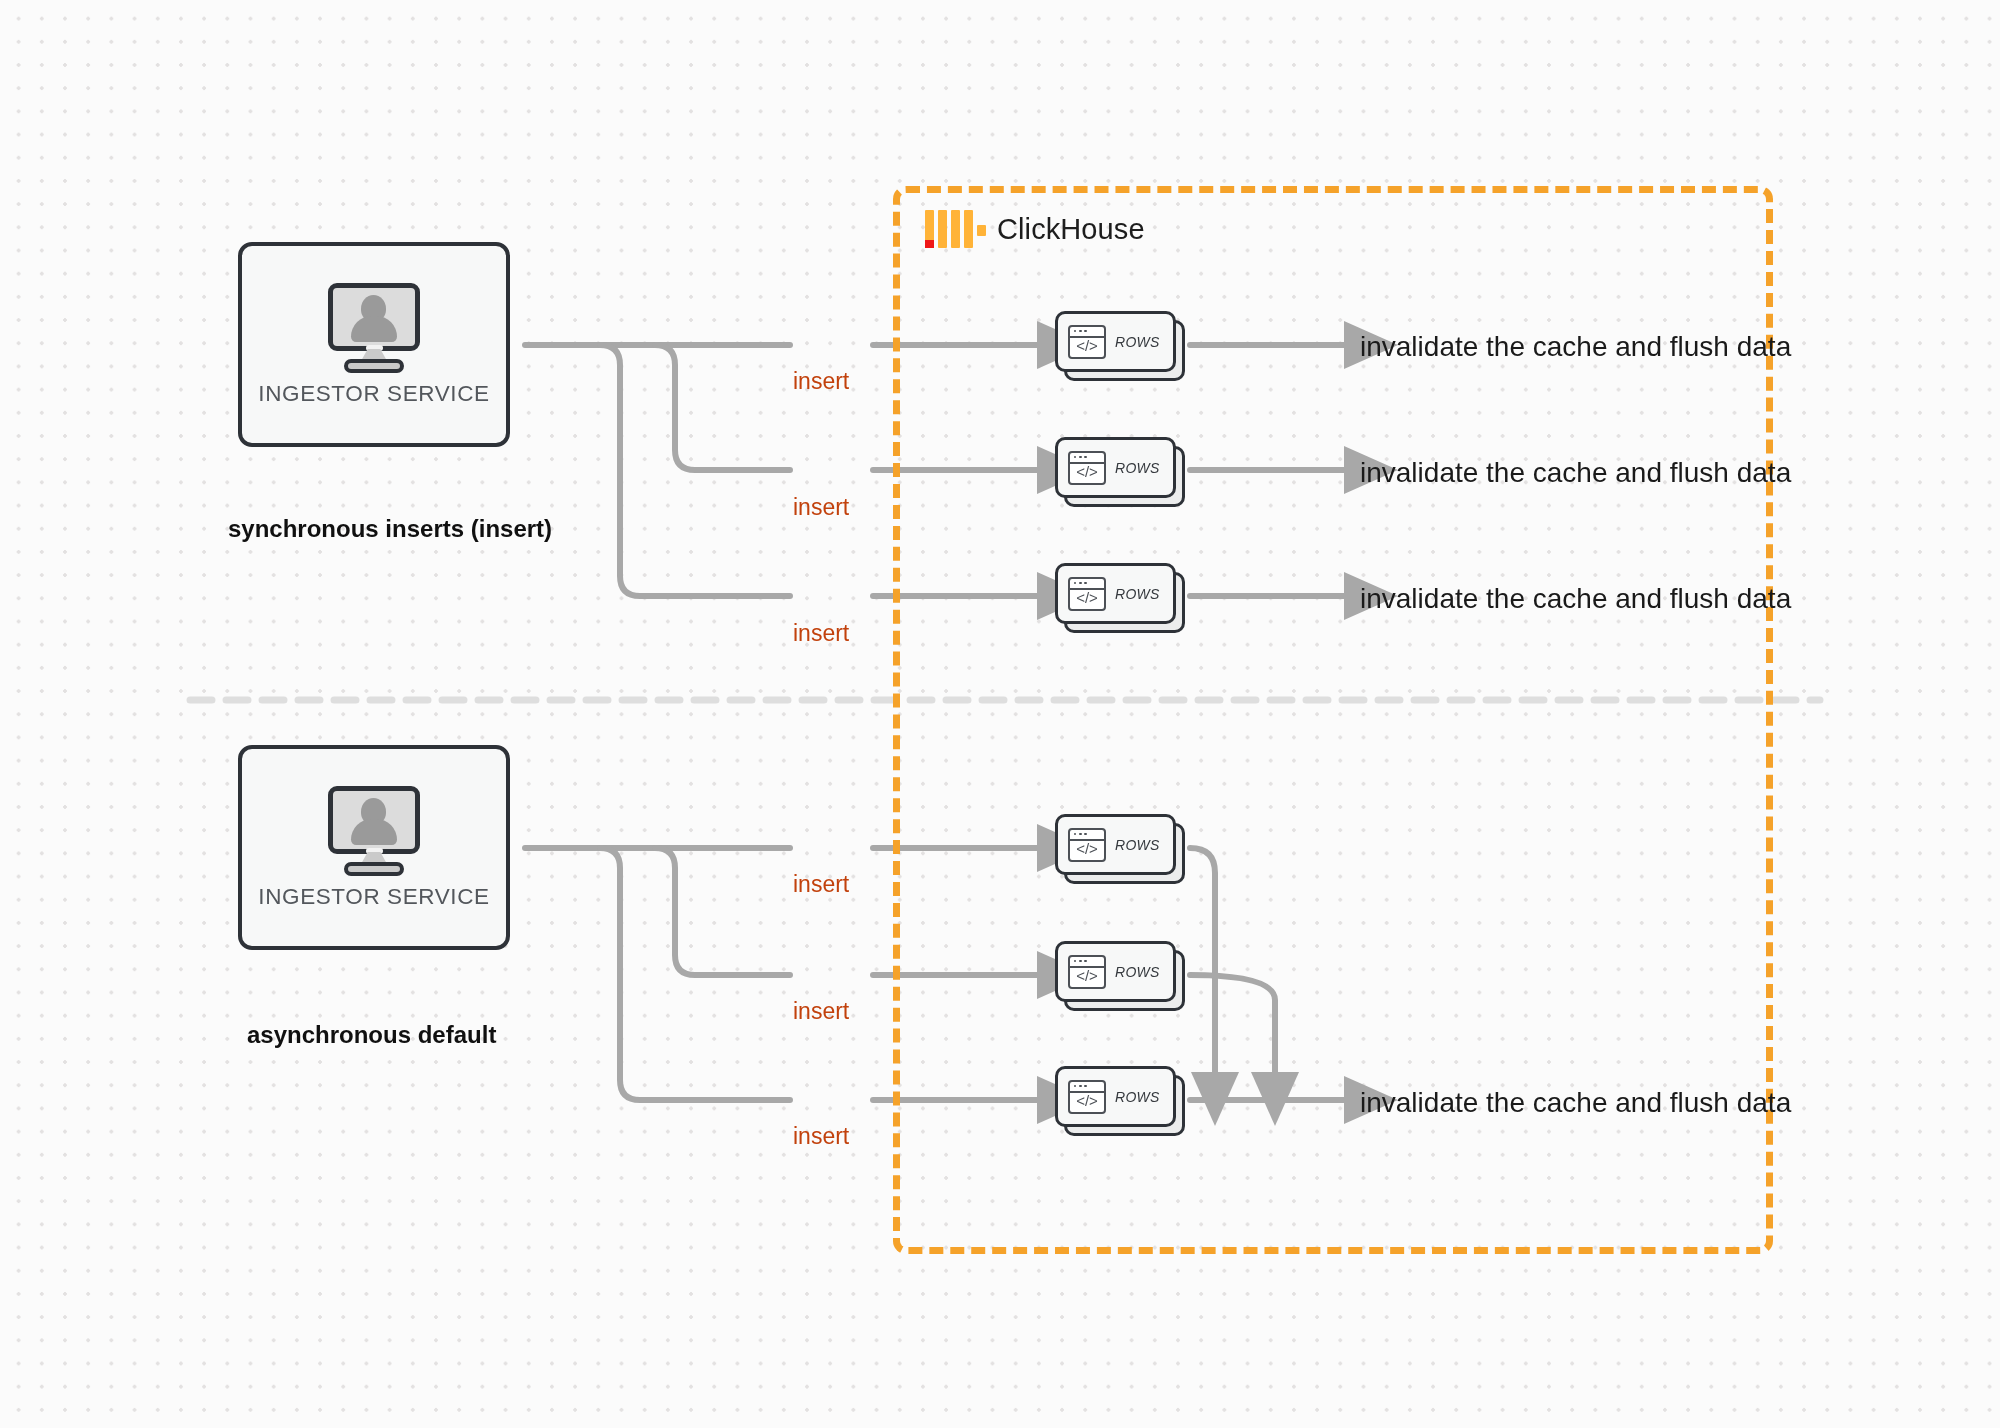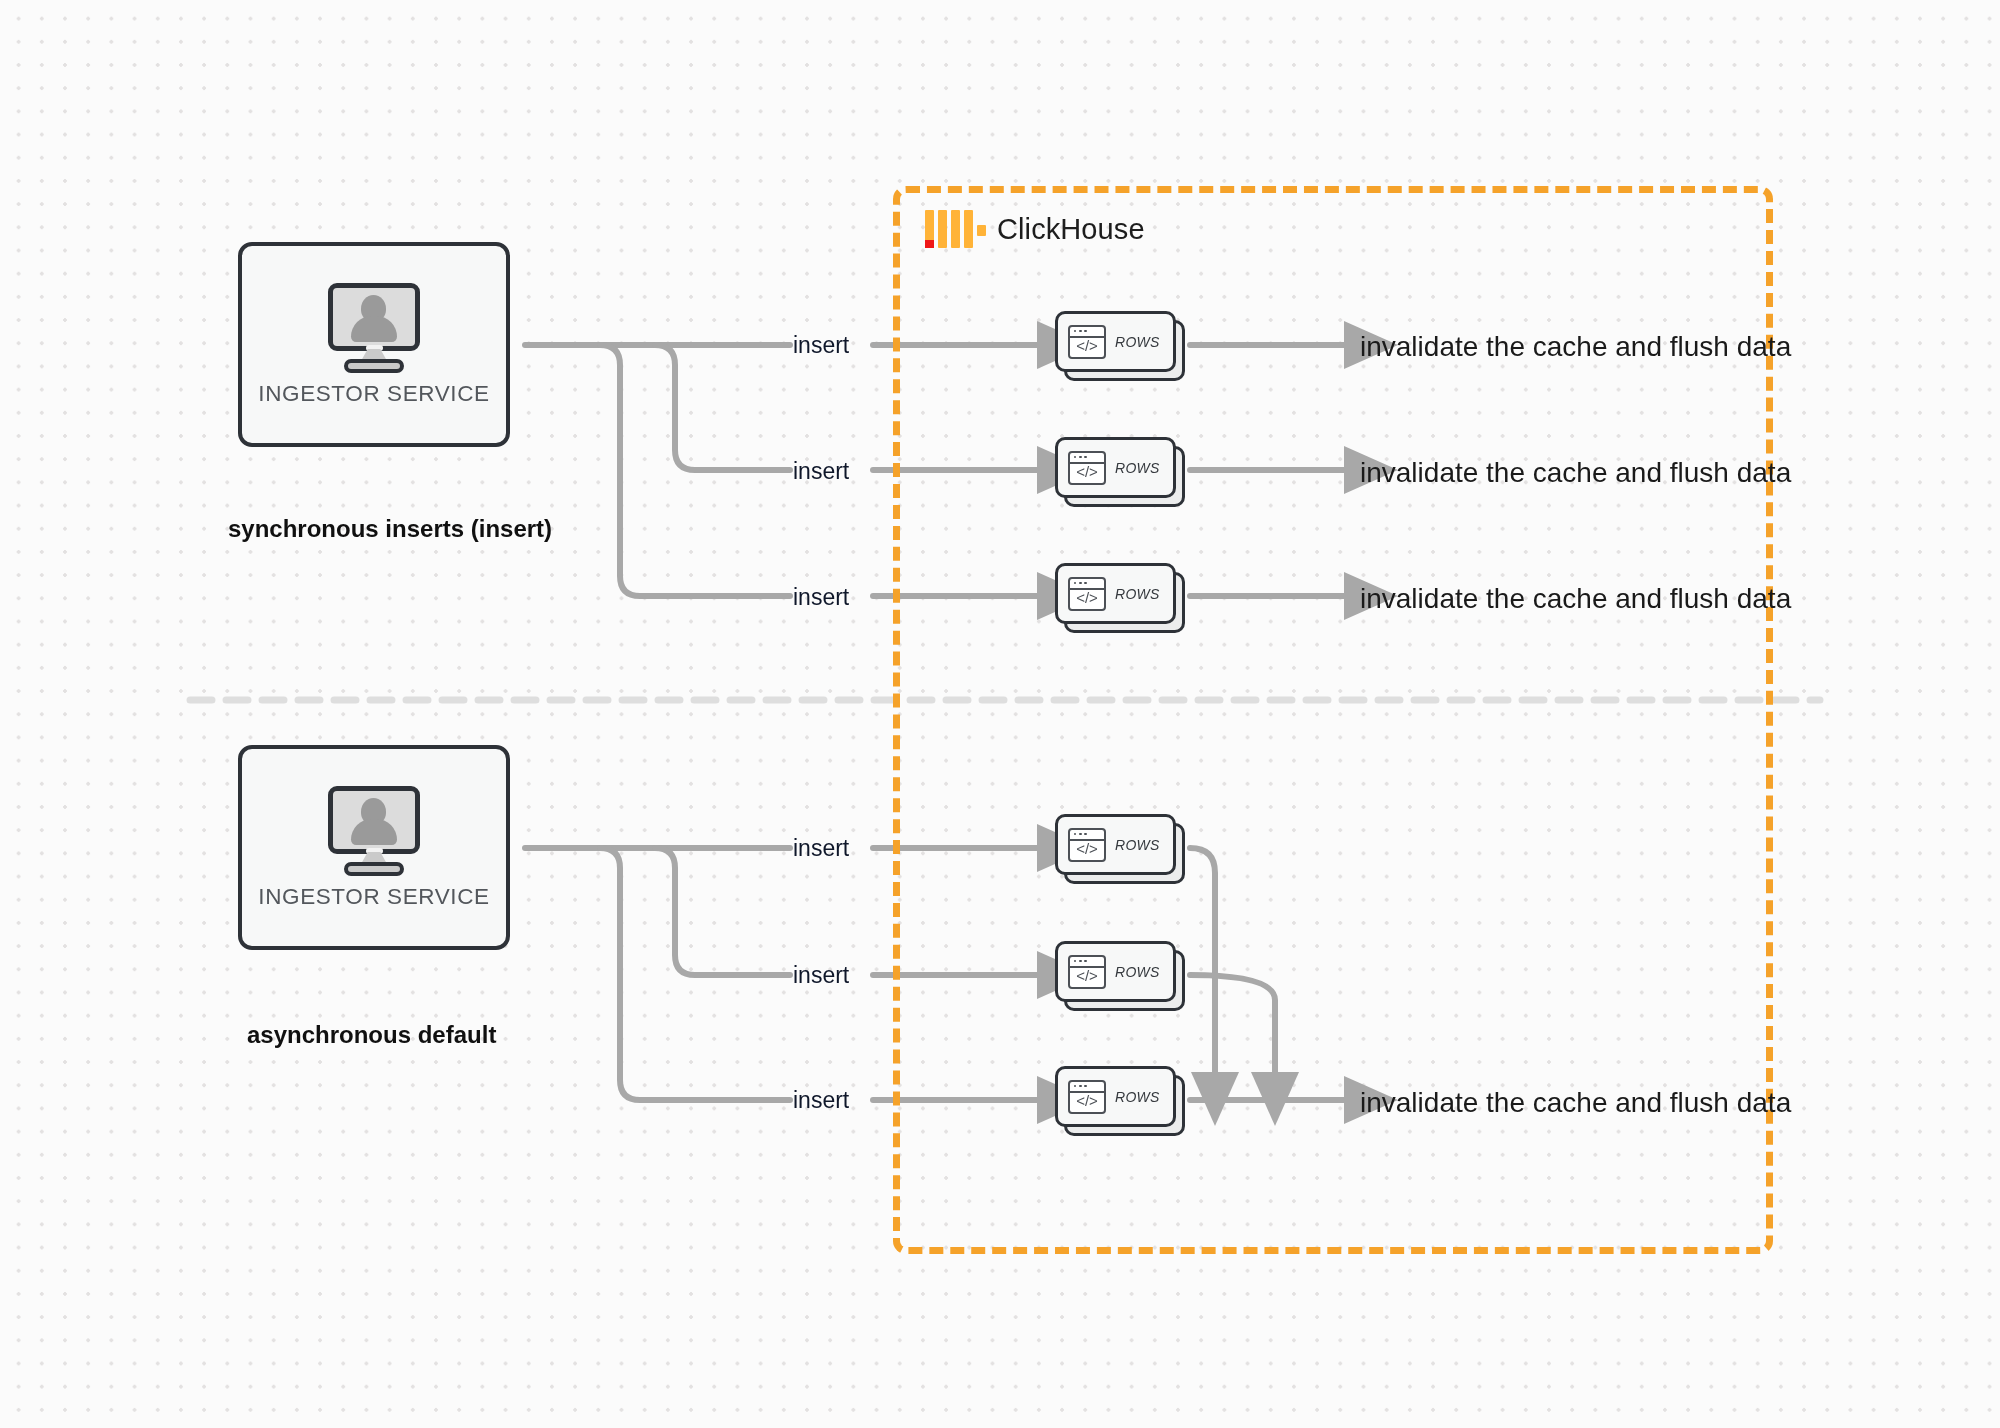--- a/index.html
+++ b/index.html
@@ -137,21 +137,21 @@
     font-family: "Liberation Sans", sans-serif;
     font-size: 15px; color: #4c5056; line-height: 1;
     padding-bottom: 4px;
   }
   .rows-text {
     font-size: 14px; font-style: italic; color: #35393e; letter-spacing: 0.3px;
   }
 
   
   .edge-label {
-    position: absolute; font-size: 23px; color: #0f172a; white-space: nowrap;
+    position: absolute; font-size: 23px; color: #c2410c; white-space: nowrap; margin-top: 36px;
   }
   .flush-label {
     position: absolute; font-size: 28px; color: #1a1a1a; white-space: nowrap;
   }
 </style>
 </head>
 <body>
 
 <div class="canvas">
 

